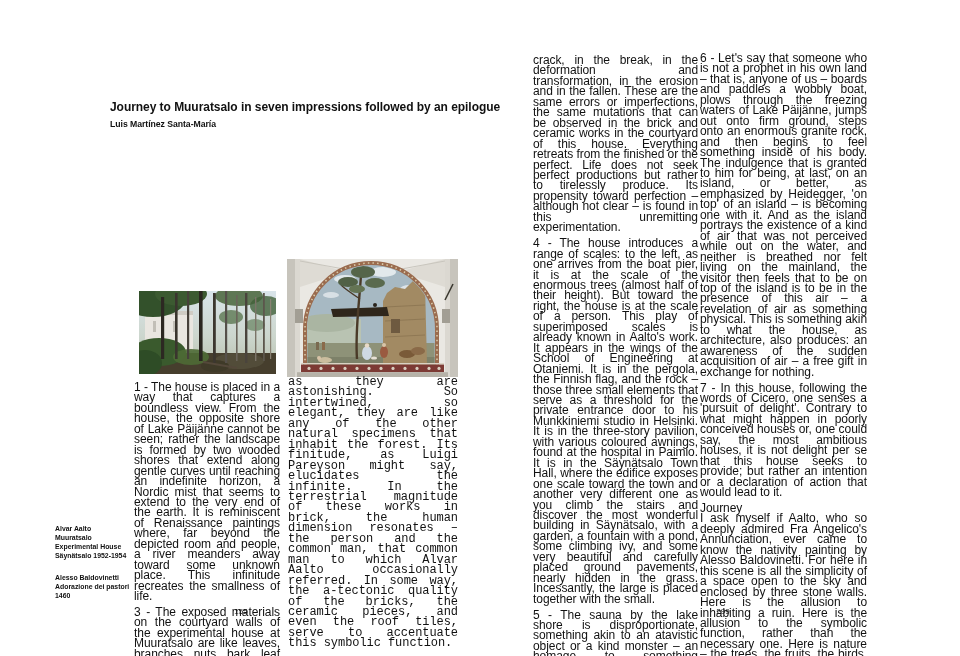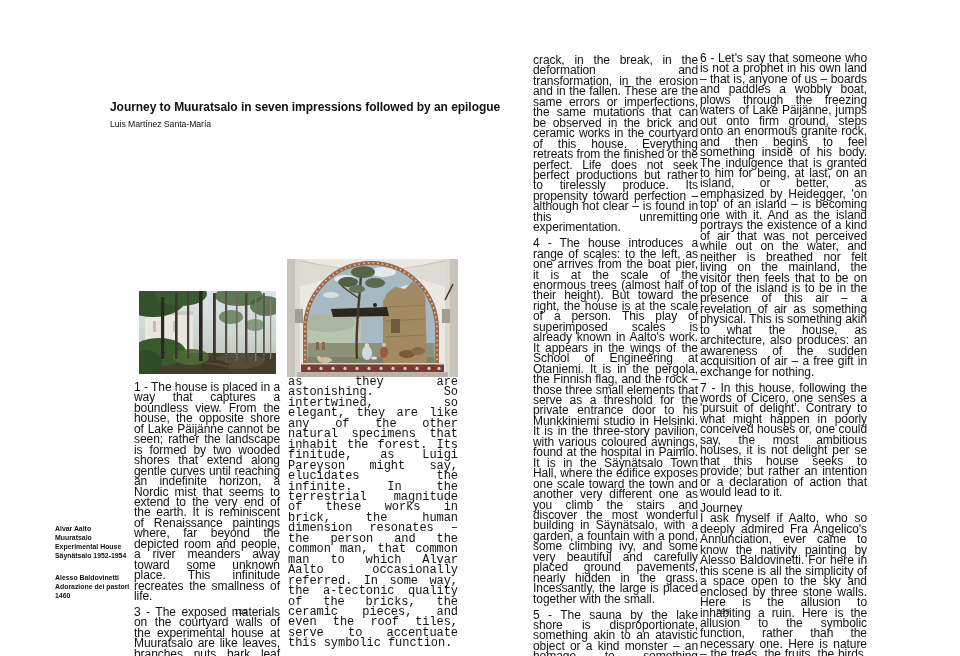--- a/index.html
+++ b/index.html
@@ -1,20 +1,20 @@
 <!DOCTYPE html>
 <html><head>
 <meta charset="utf-8">
 <style>
   html,body { margin:0; padding:0; background:#ffffff; }
   body { font-family:"Liberation Sans", sans-serif; color:#111; }
   .spread { position:relative; width:960px; height:656px; background:#ffffff; overflow:hidden; }
 
   .title { position:absolute; left:110px; top:100px; font-size:12px; font-weight:700; letter-spacing:-0.05px; }
-  .author { position:absolute; left:110px; top:119px; font-size:8.7px; font-weight:400; letter-spacing:-0.05px; }
+  .author { position:absolute; left:110px; top:119px; font-size:8.7px; font-weight:700; letter-spacing:-0.05px; }
 
   .col { position:absolute; font-size:12px; line-height:10.45px; letter-spacing:-0.06px; text-align:justify; }
   .col p { margin:0 0 5.5px 0; }
   .col p.cont { text-align-last:justify; }
   .col p.head { margin-bottom:0; }
 
   .col1 { left:134px; top:382px; width:146px; }
   .col2 { left:288px; top:377px; width:170px;font-family:Liberation Mono, monospace; }
   .col3 { left:533px; top:55px;  width:165px; }
   .col4 { left:700px; top:53px;  width:167px; }

